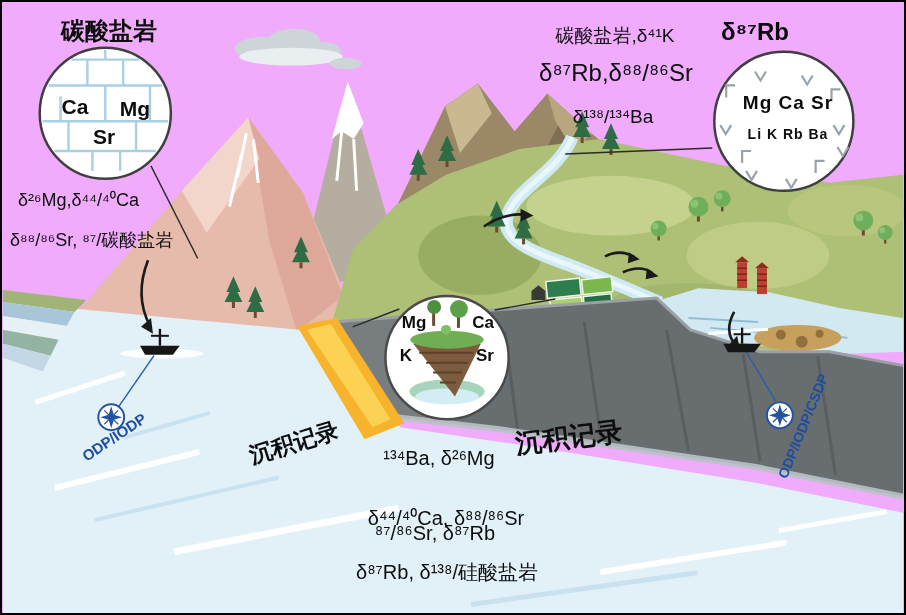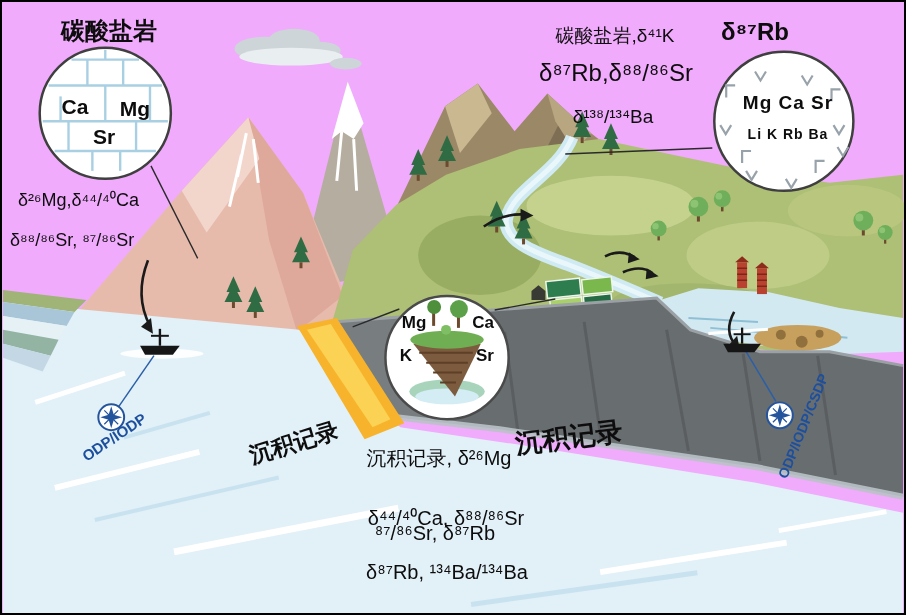--- a/index.html
+++ b/index.html
@@ -280,37 +280,37 @@
     <circle cx="459" cy="309" r="9" fill="#5da04a"></circle>
     <circle cx="446" cy="330" r="5" fill="#7fbf63"></circle>
   </g>
 </svg>
 
   <div class="lbl bold t-carb-title">碳酸盐岩</div>
   <div class="lbl bold t-ca">Ca</div>
   <div class="lbl bold t-mg">Mg</div>
   <div class="lbl bold t-srr">Sr</div>
   <div class="lbl t-carb-iso1">δ²⁶Mg,δ⁴⁴/⁴⁰Ca</div>
-  <div class="lbl t-carb-iso2">δ⁸⁸/⁸⁶Sr, ⁸⁷/⁸⁶Sr</div>
+  <div class="lbl t-carb-iso2">δ⁸⁸/⁸⁶Sr, ⁸⁷/碳酸盐岩</div>
 
   <div class="lbl bold t-sil-title">δ⁸⁷Rb</div>
   <div class="lbl bold t-sil-row1">Mg Ca Sr</div>
   <div class="lbl bold t-sil-row2">Li K Rb Ba</div>
   <div class="lbl t-sil-iso1">碳酸盐岩,δ⁴¹K</div>
   <div class="lbl t-sil-iso2">δ⁸⁷Rb,δ⁸⁸/⁸⁶Sr</div>
   <div class="lbl t-sil-iso3">δ¹³⁸/¹³⁴Ba</div>
 
   <div class="lbl bold t-soil-mg">Mg</div>
   <div class="lbl bold t-soil-ca">Ca</div>
   <div class="lbl bold t-soil-k">K</div>
   <div class="lbl bold t-soil-sr">Sr</div>
 
   <div class="lbl bold t-sed-left">沉积记录</div>
   <div class="lbl bold t-sed-right">沉积记录</div>
-  <div class="lbl t-bot1">沉积记录, δ²⁶Mg</div>
+  <div class="lbl t-bot1">¹³⁴Ba, δ²⁶Mg</div>
   <div class="lbl t-bot2">δ⁴⁴/⁴⁰Ca, δ⁸⁸/⁸⁶Sr</div>
   <div class="lbl t-bot3">⁸⁷/⁸⁶Sr, δ⁸⁷Rb</div>
-  <div class="lbl t-bot4">δ⁸⁷Rb, ¹³⁴Ba/¹³⁴Ba</div>
+  <div class="lbl t-bot4">δ⁸⁷Rb, δ¹³⁸/硅酸盐岩</div>
 
   <div class="lbl blue t-odp-left">ODP/IODP</div>
   <div class="lbl blue t-odp-right">ODP/IODP/CSDP</div>
 
 </div>
 
 </body></html>

